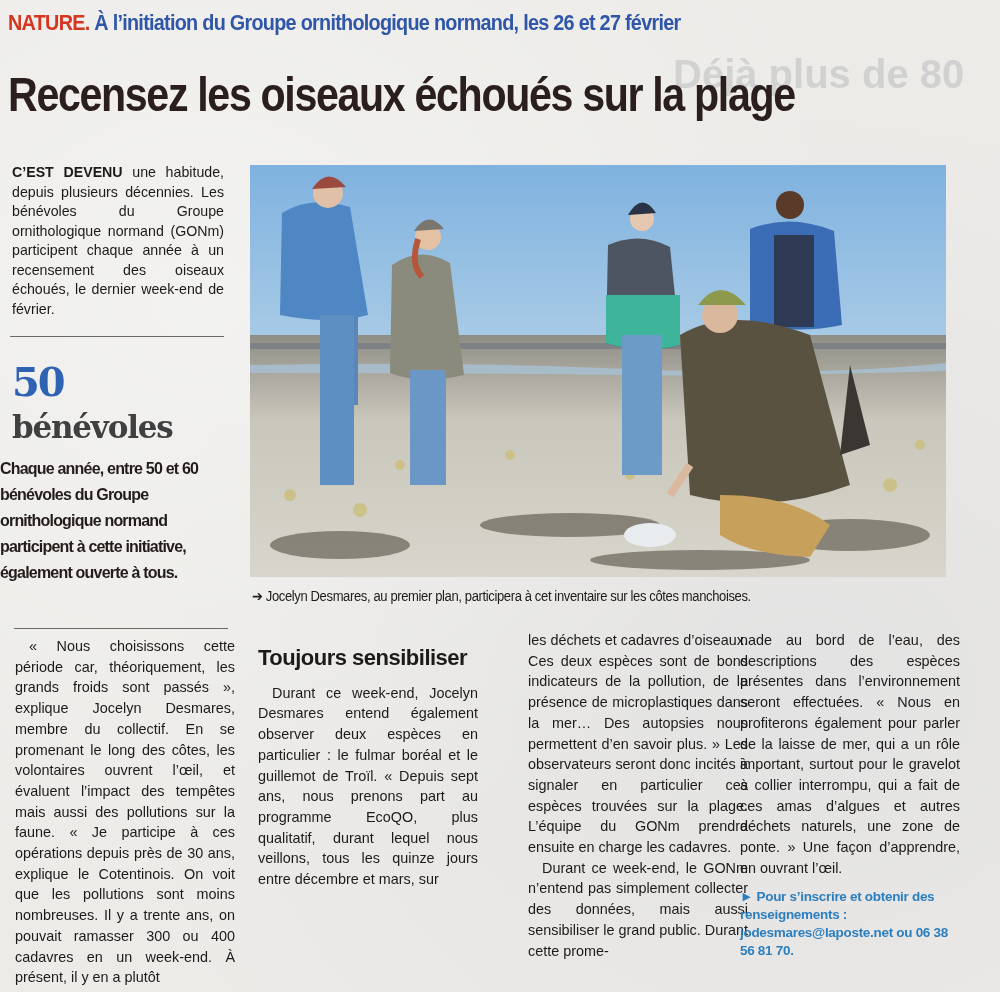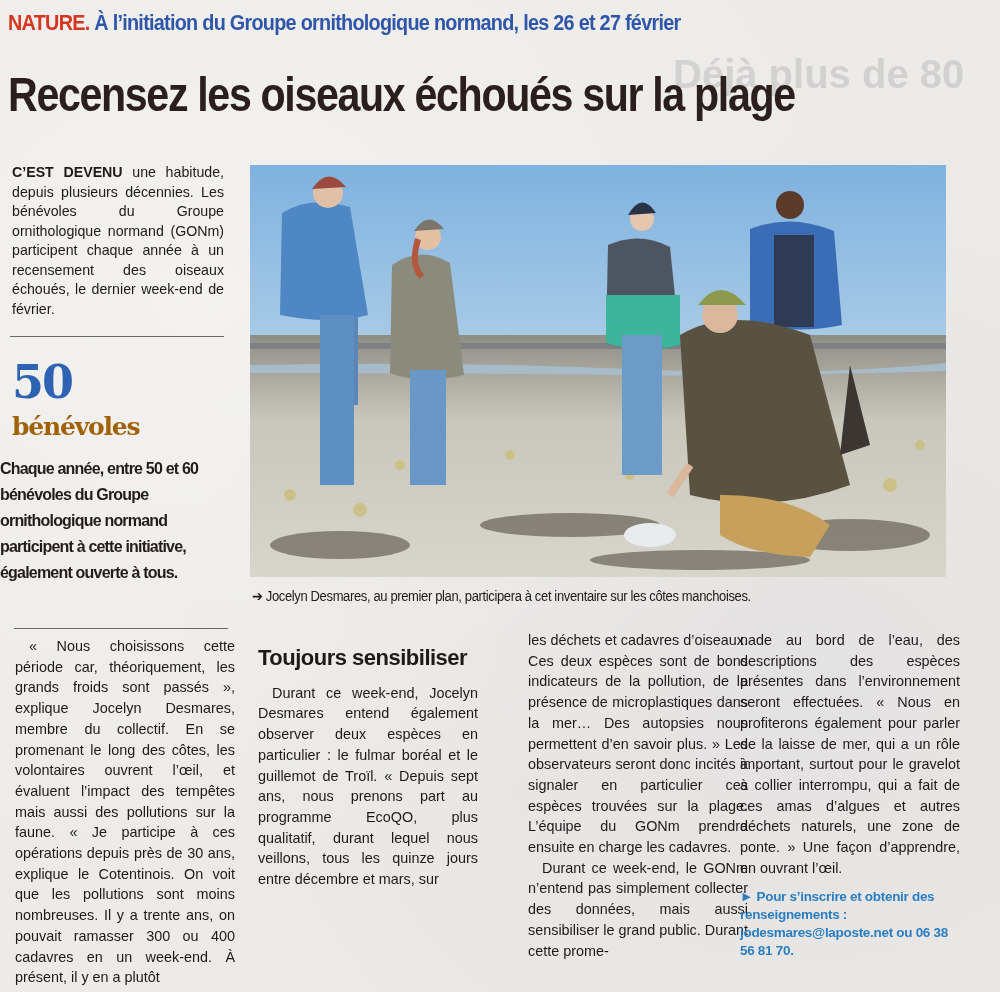--- a/index.html
+++ b/index.html
@@ -35,25 +35,25 @@
     left:12px; top:163px; width:212px;
     font-size:14.2px; line-height:19.5px; text-align:justify;
   }
   .chapeau .lead { font-weight:bold; }
 
   .rule { height:1px; background:#6b6866; }
 
   
   .stat-num {
     left:12px; top:358px; font-family:"DejaVu Serif", serif;
-    font-weight:bold; font-size:46px; color:#2e63b4; letter-spacing:-2px; line-height:48px;
+    font-weight:bold; font-size:40px; color:#2e63b4; letter-spacing:-2px; line-height:48px;
   }
   .stat-label {
     left:12px; top:412px; font-family:"DejaVu Serif", serif;
-    font-weight:bold; font-size:25px; color:#a16207; letter-spacing:-1.2px; line-height:30px;
+    font-weight:bold; font-size:31px; color:#404040; letter-spacing:-1.2px; line-height:30px;
   }
   .stat-text {
     left:0; top:456px; width:215px;
     font-size:16px; line-height:26px; font-weight:bold; color:#231c1a;
     letter-spacing:-0.8px;
   }
 
   
   .photo {
     left:250px; top:165px; width:696px; height:412px; overflow:hidden;

